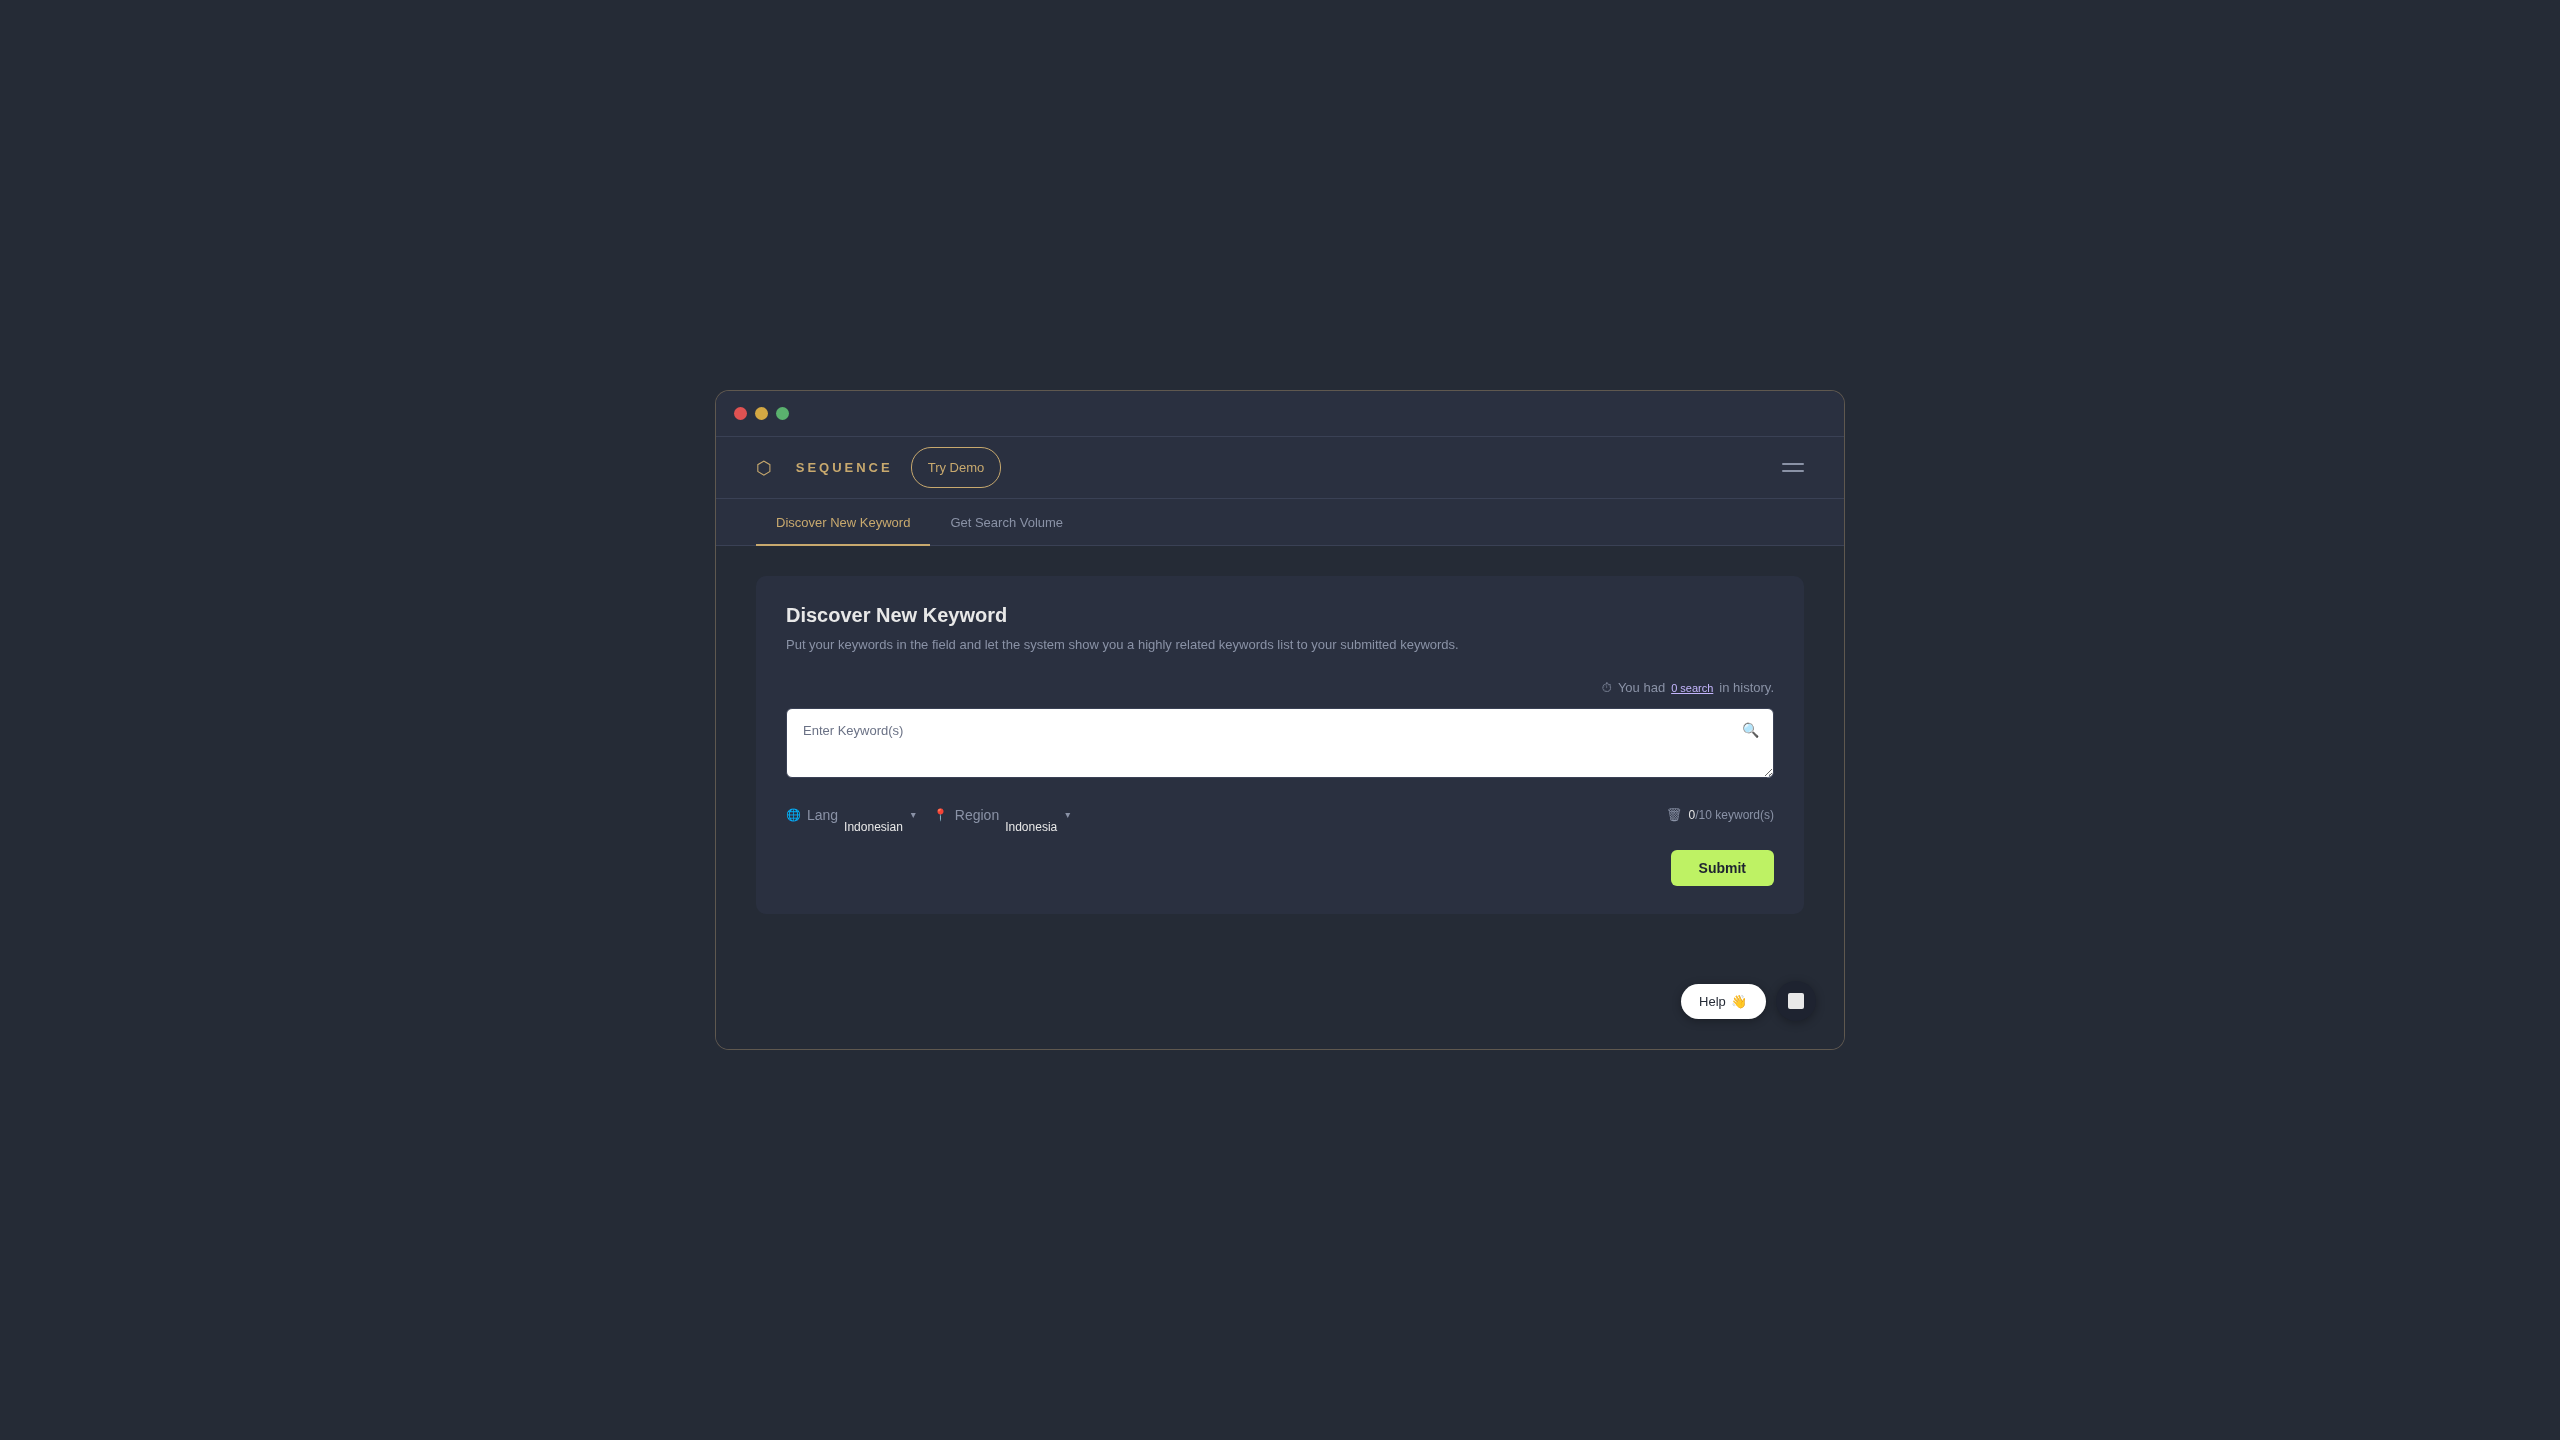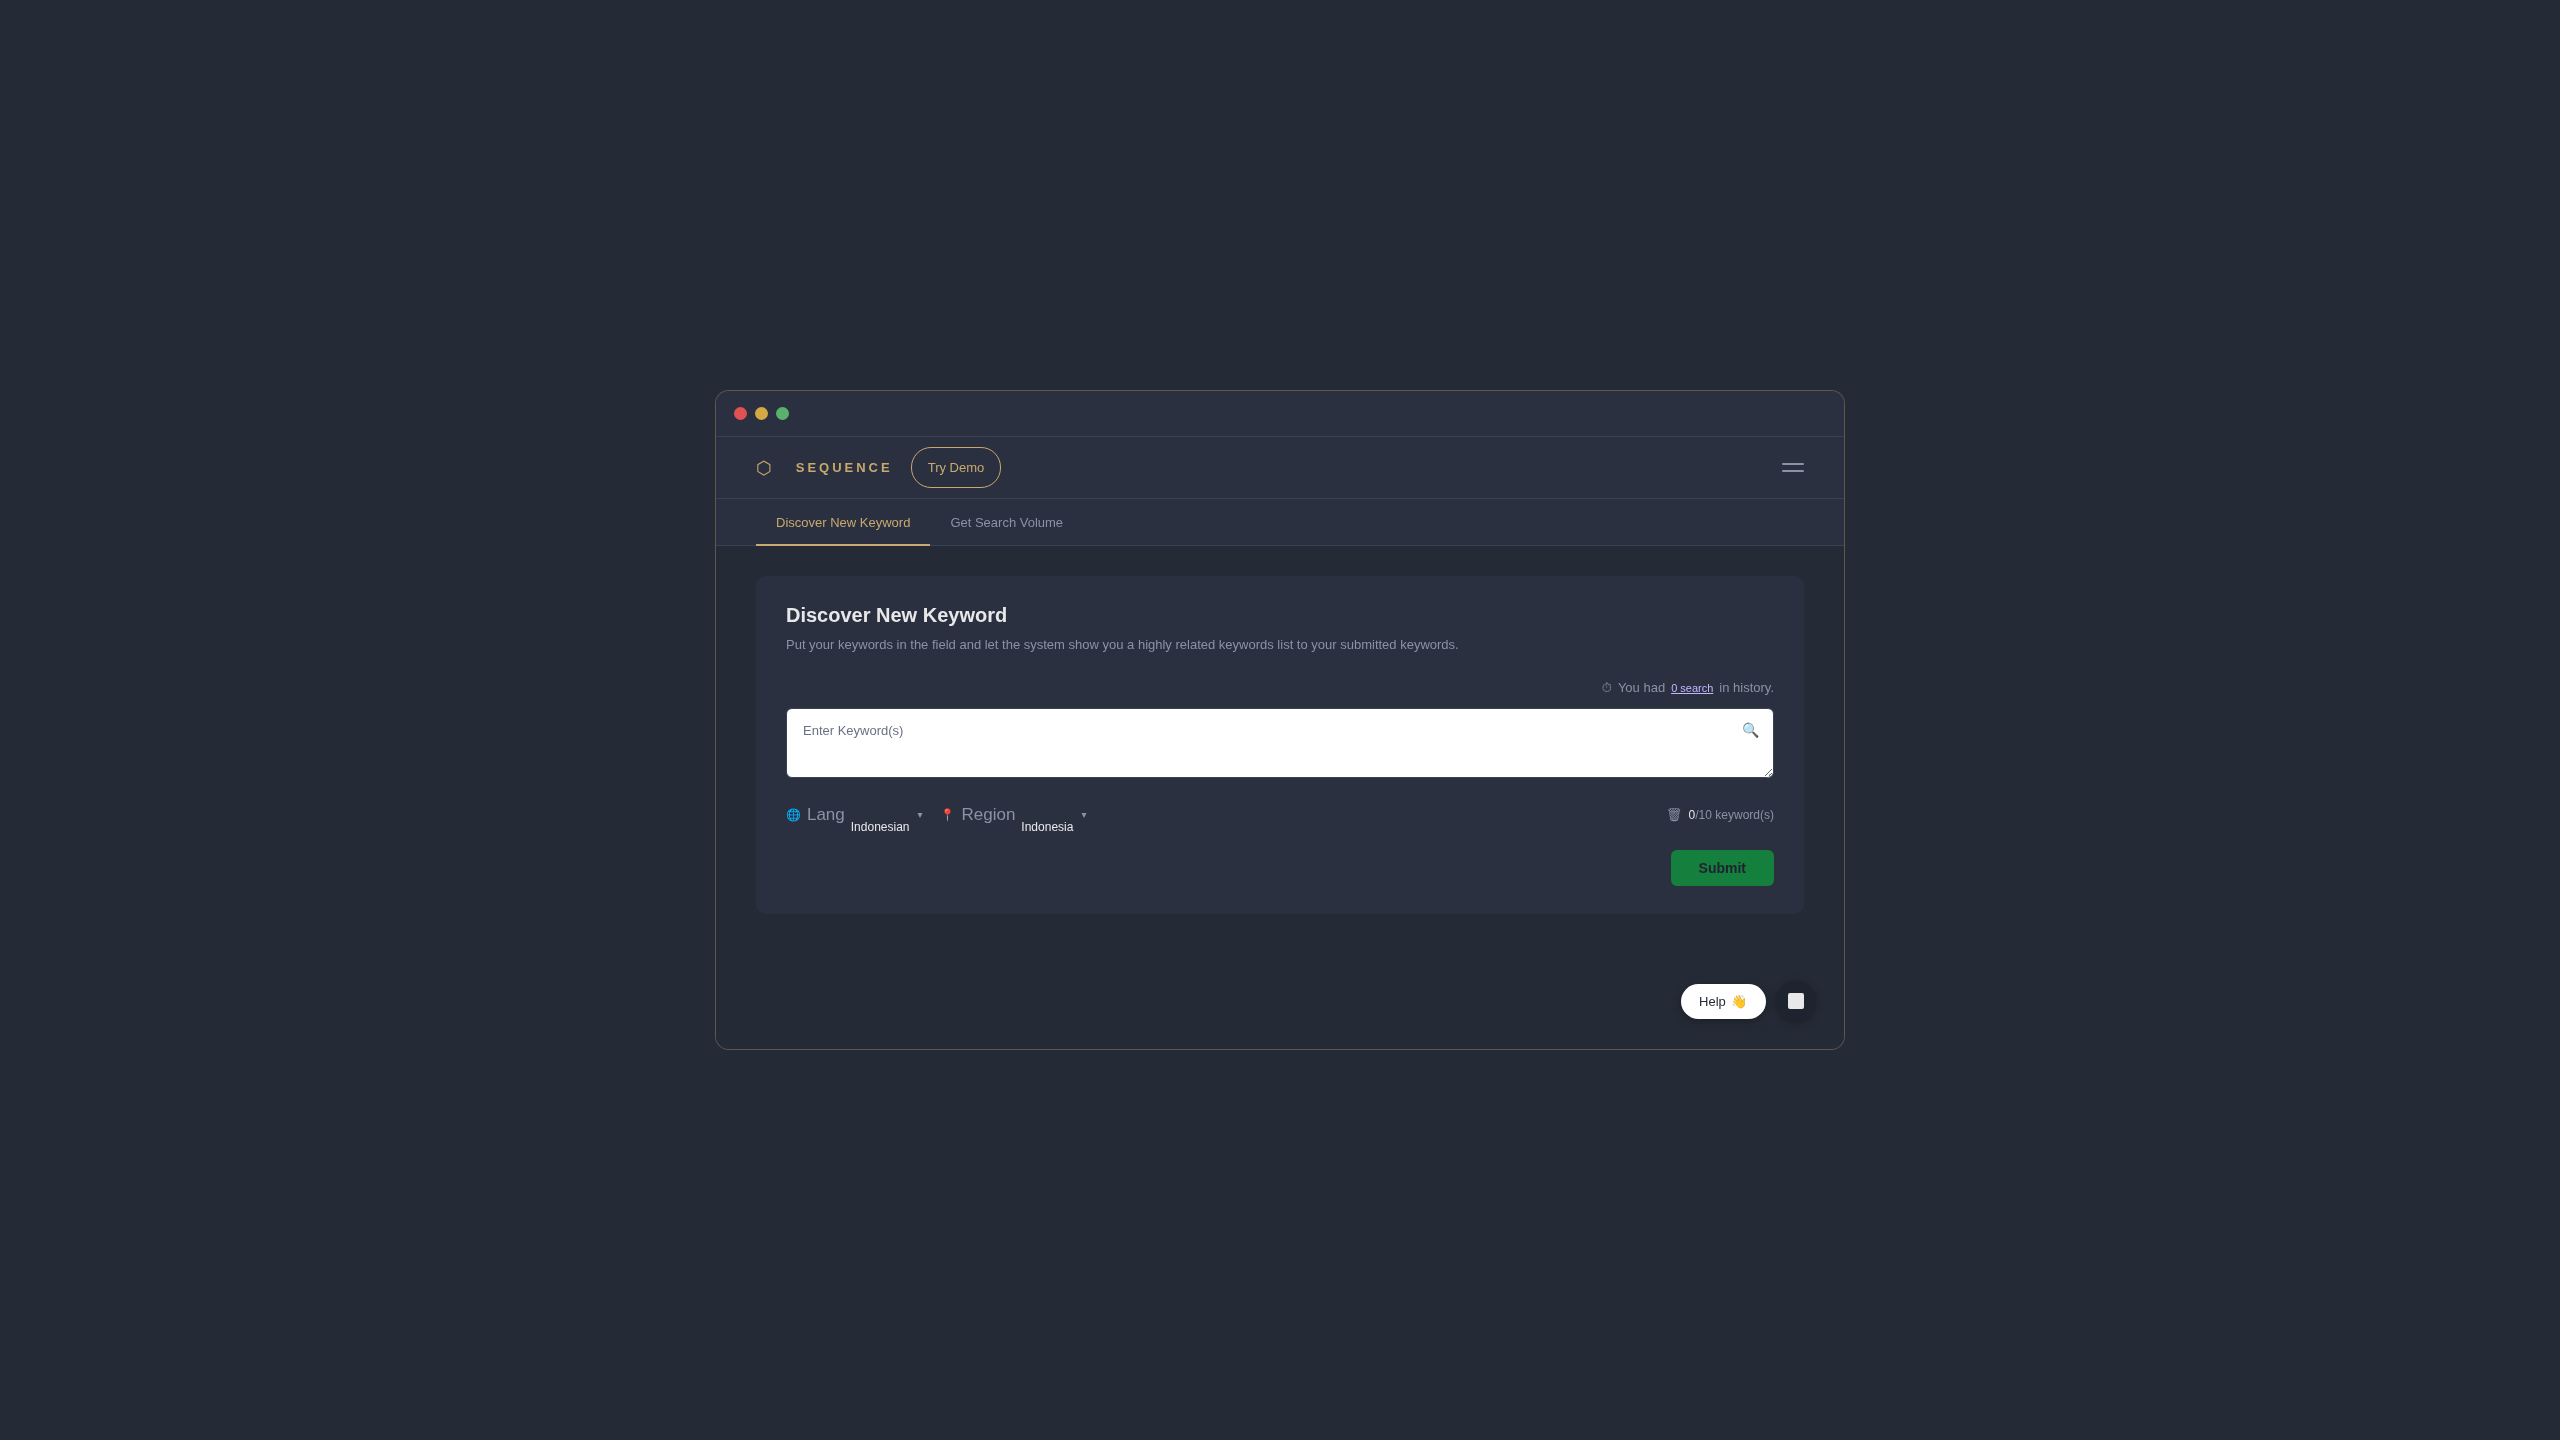--- a/index.html
+++ b/index.html
@@ -256,21 +256,21 @@
     }
 
     .select-group {
       display: flex;
       align-items: center;
       gap: 6px;
     }
 
     .select-label {
       color: #8a92a6;
-      font-size: 17px;
+      font-size: 14px;
     }
 
     .select-icon {
       color: #8a92a6;
       font-size: 12px;
     }
 
     .select-value {
       color: #e8e8e8;
       font-size: 12px;
@@ -305,21 +305,21 @@
       color: #e8e8e8;
       font-weight: 500;
     }
 
     .submit-row {
       display: flex;
       justify-content: flex-end;
     }
 
     .submit-btn {
-      background-color: #15803d;
+      background-color: #bef264;
       color: #1e2330;
       border: none;
       padding: 10px 28px;
       border-radius: 6px;
       font-size: 14px;
       font-weight: 600;
       cursor: pointer;
     }
 
     

